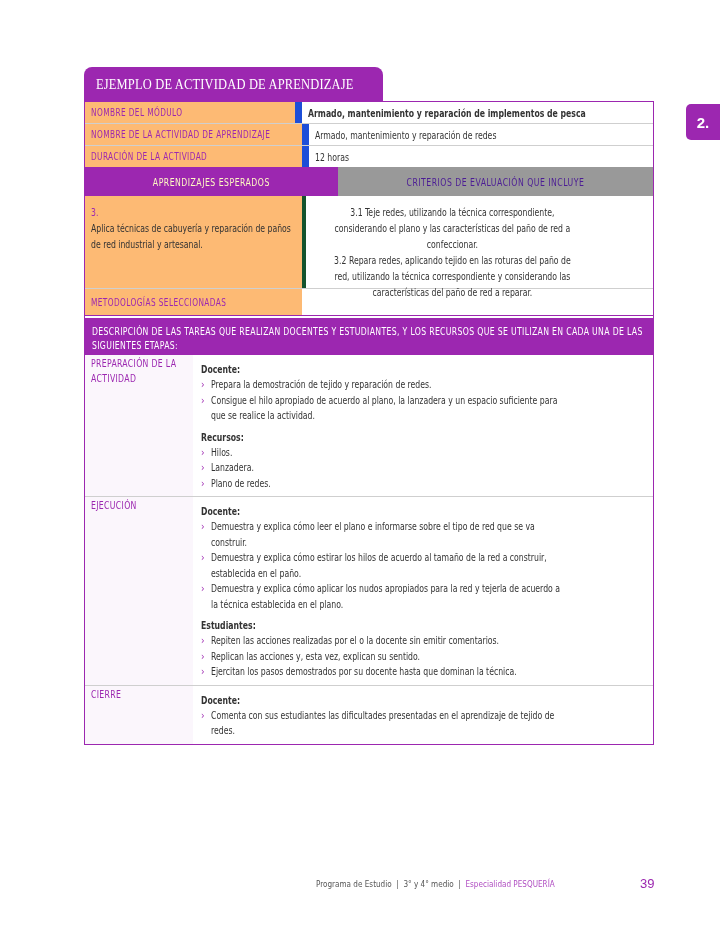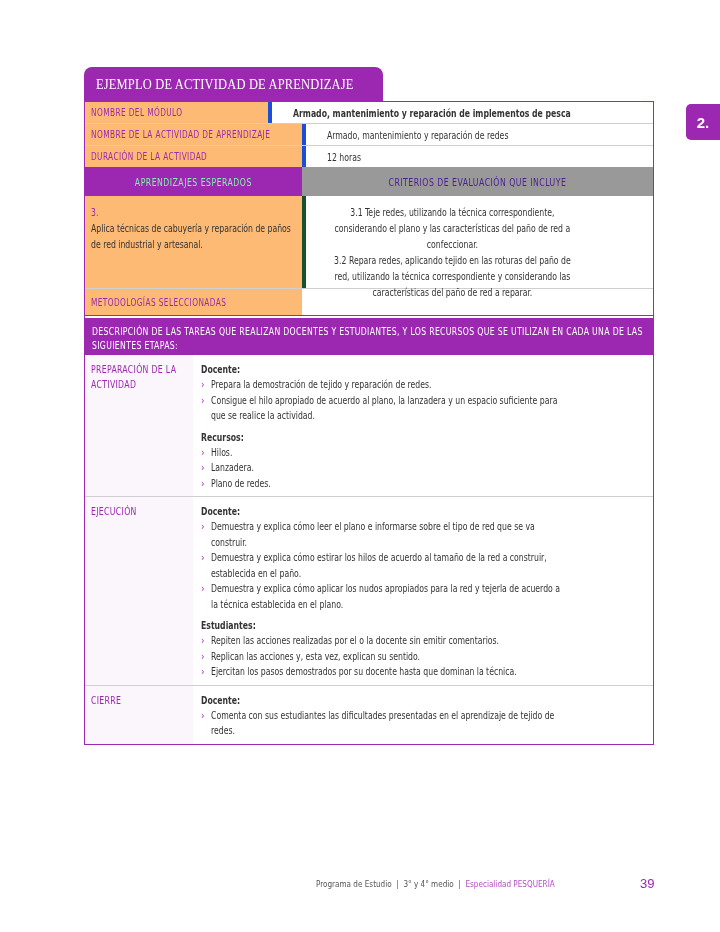--- a/index.html
+++ b/index.html
@@ -22,44 +22,44 @@
     display: flex; align-items: center; justify-content: center;
   }
 
   .table {
     position: absolute; left: 84px; top: 101px; width: 570px;
     border: 1.5px solid #9c27b0; border-top: none;
   }
   .row { display: flex; border-top: 1px solid #cfcfcf; }
   .row:first-child { border-top: 1.5px solid #9c27b0; }
   .cell-l { width: 217px; padding: 0 6px; display: flex; align-items: center; }
-  .cell-r { flex: 1; padding: 0 21px; display: flex; align-items: center; border-left: 4px solid #1d4ed8; }
+  .cell-r { flex: 1; padding: 0 6px; display: flex; align-items: center; border-left: 7px solid #1d4ed8; }
   .txt { font-size: 10.5px; display: inline-block; transform: scaleX(0.82); transform-origin: left; white-space: nowrap; }
   .lbl { color: #9c27b0; font-size: 10px; letter-spacing: 0.5px; }
   .bg-pale { background: #fdba74; }
   .h22 { height: 22px; }
 
   .hdr-row { display: flex; height: 29px; }
-  .hdr-l { width: 217px; background: #9c27b0; color: #86efac; display: flex; align-items: center; justify-content: center; }
+  .hdr-l { width: 253px; background: #9c27b0; color: #fef9c3; display: flex; align-items: center; justify-content: center; }
   .hdr-r { flex: 1; background: #999999; color: #4c1d95; display: flex; align-items: center; justify-content: center; }
   .hdr-l .txt, .hdr-r .txt { transform-origin: center; font-size: 10.5px; letter-spacing: 0.6px; }
 
   .ae-row { display: flex; height: 92px; }
   .ae-l { width: 217px; padding: 8px 6px; }
   .ae-r { flex: 1; padding: 8px 23px; border-left: 4px solid #14532d; text-align: center; }
   .para { font-size: 10.5px; line-height: 16px; display: block; transform: scaleX(0.82); transform-origin: left; width: 122%; }
   .num { color: #9c27b0; }
   .crit { display: flex; }
 
   .desc-hdr { background: #9c27b0; color: #fff; padding: 6px 7px; height: 37px; }
   .desc-hdr .para { line-height: 14px; letter-spacing: 0.4px; }
 
   .stage { display: flex; border-top: 1px solid #cfcfcf; }
   .stage:nth-of-type(1) { border-top: none; }
-  .stage-l { width: 108px; padding: 7px 6px; background: #fbf6fc; }
+  .stage-l { width: 108px; padding: 1px 6px; background: #fbf6fc; }
   .stage-r { flex: 1; padding: 7px 6px 5px 8px; background: #fff; }
   .stage-l .para { color: #9c27b0; line-height: 15px; letter-spacing: 0.4px; }
   .sub { font-weight: bold; font-size: 10.5px; line-height: 15px; display: block; transform: scaleX(0.82); transform-origin: left; color: #333; }
   .sub.gap { margin-top: 6px; }
   .bullet { display: flex; }
   .bullet .b { width: 10px; flex-shrink: 0; color: #9c27b0; font-size: 10px; line-height: 15.5px; }
   .bullet .para { line-height: 15.5px; width: 120%; }
 
   .footer {
     position: absolute; left: 316px; top: 878px; display: flex; align-items: center; white-space: nowrap; text-align: right;

